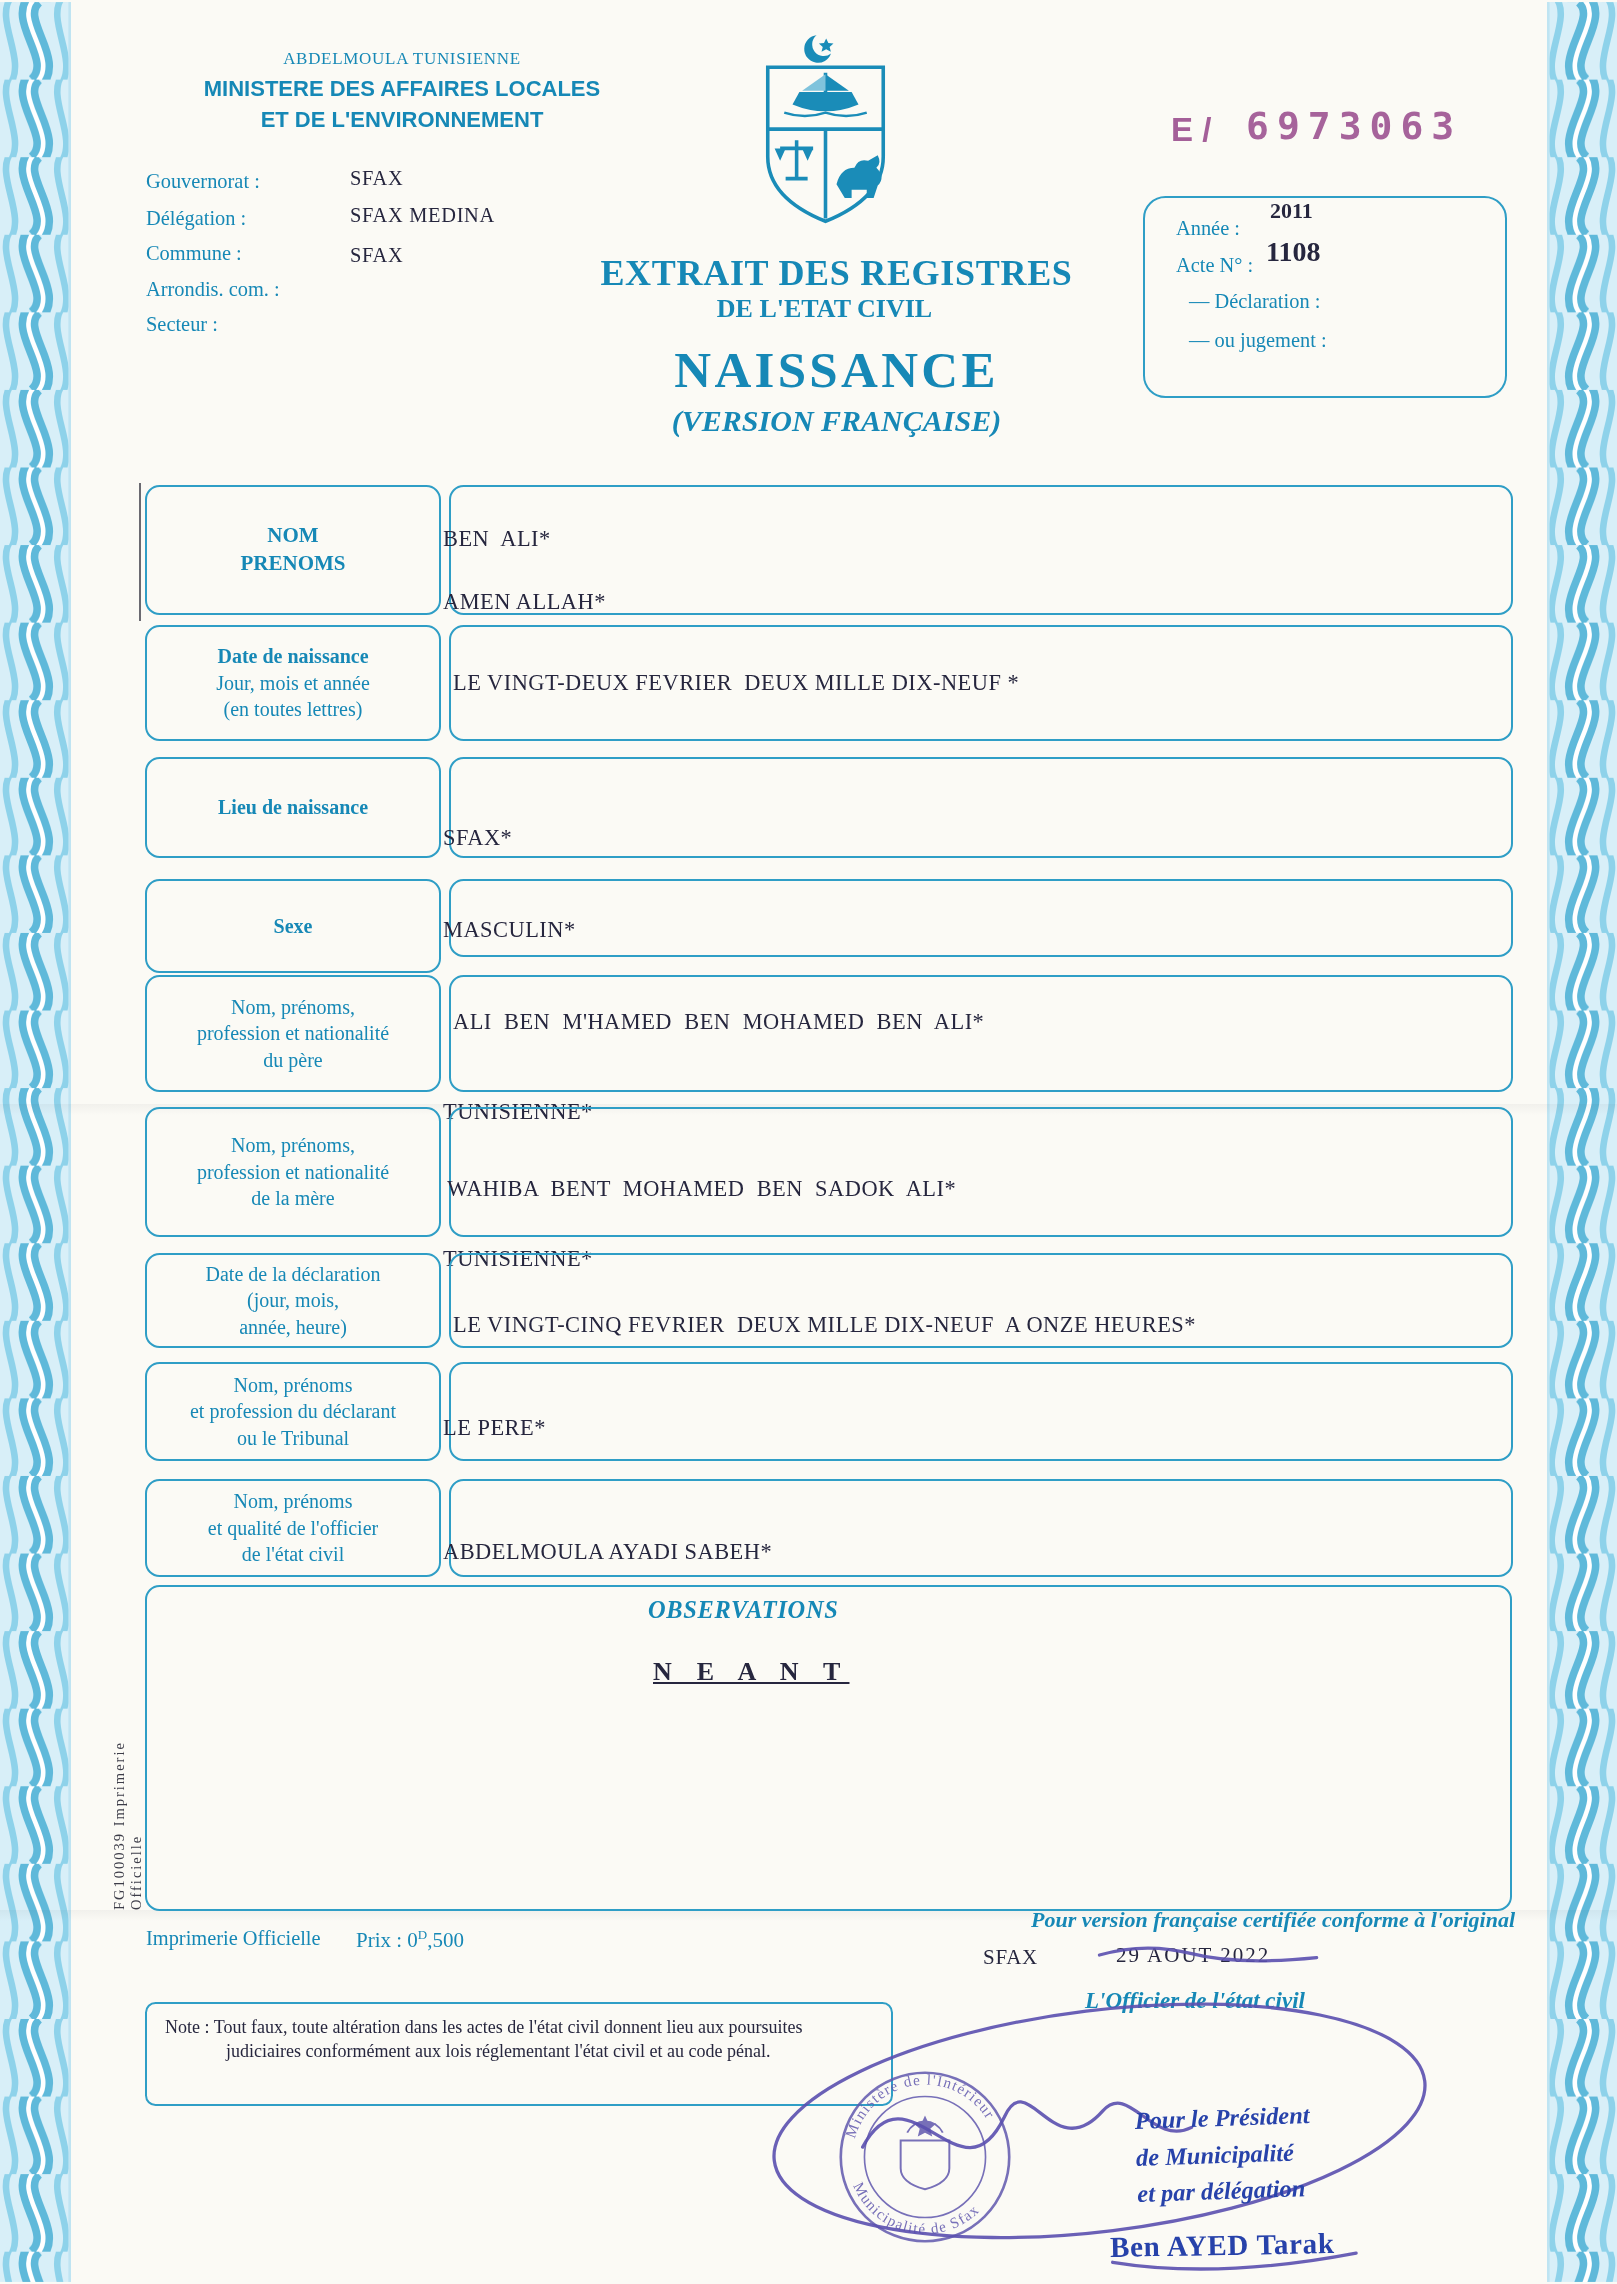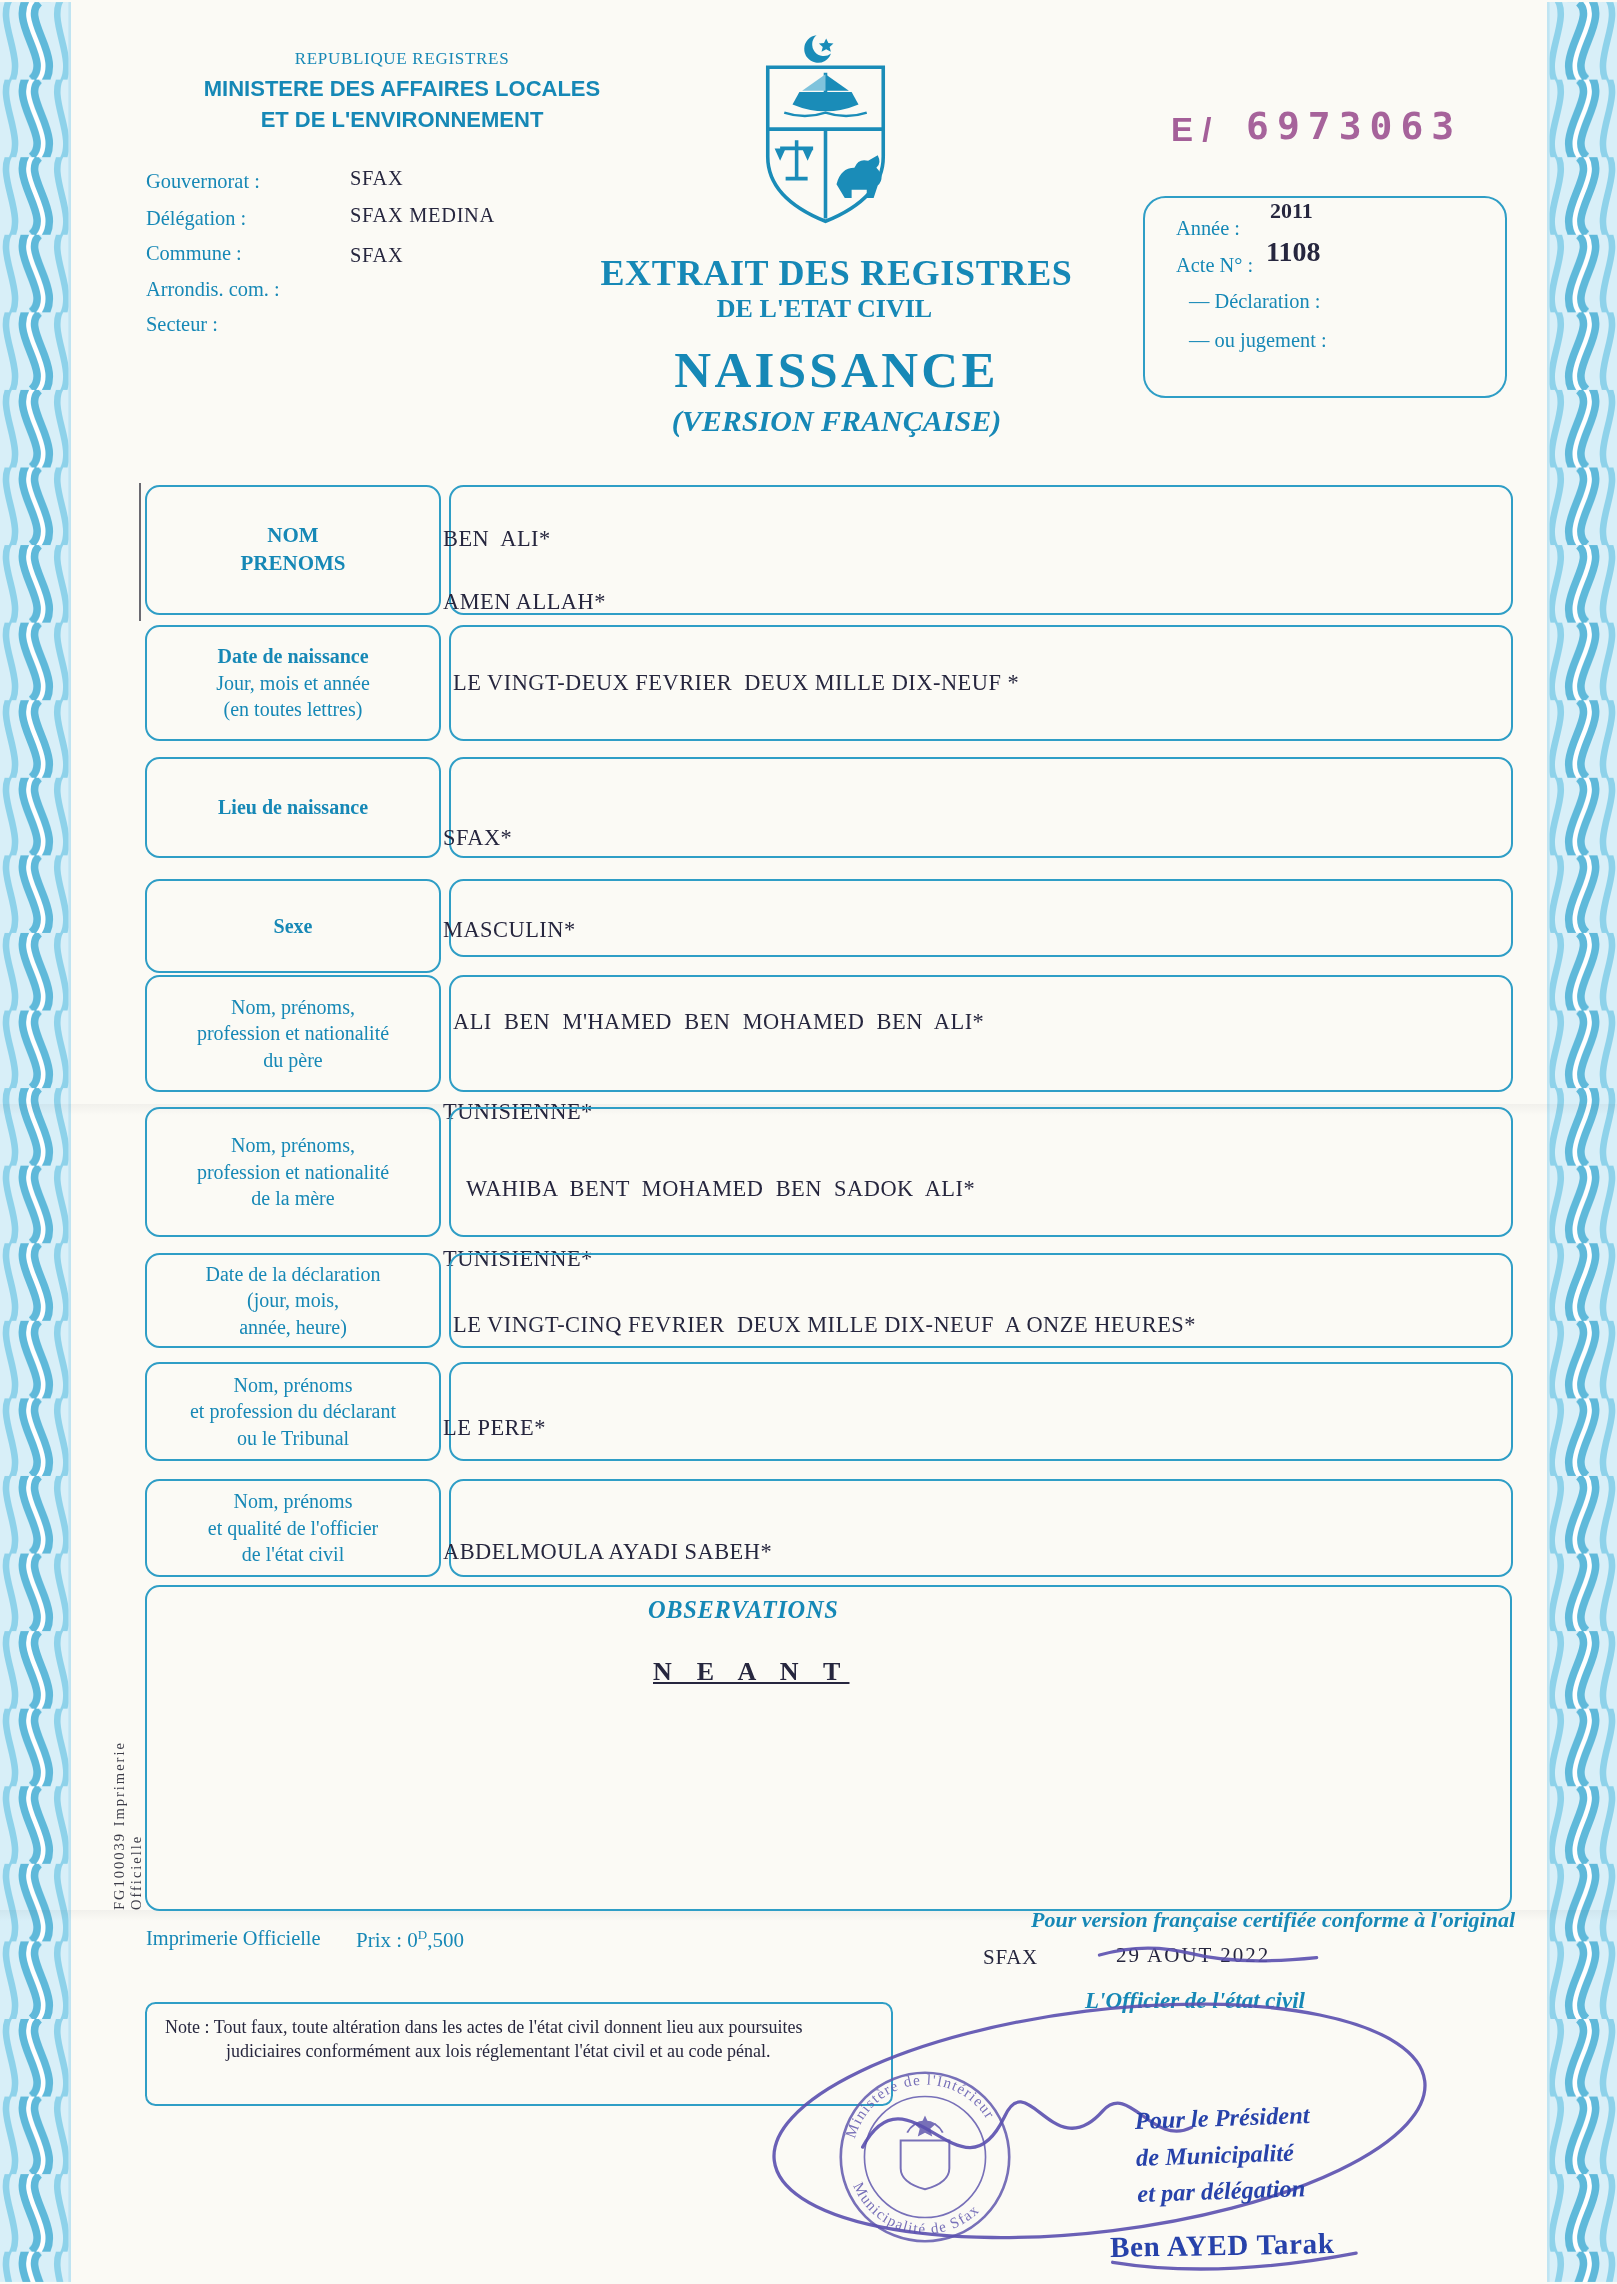--- a/index.html
+++ b/index.html
@@ -62,21 +62,21 @@
     <rect x="104" width="4" height="3468" fill="#bfe4f2"></rect>
   </svg>
   <svg class="abs" style="right:0;top:0;transform:scaleX(-1);" width="71" height="2284" viewBox="0 0 108 3468">
     <rect width="108" height="3468" fill="url(#wave)"></rect>
     <rect x="104" width="4" height="3468" fill="#bfe4f2"></rect>
   </svg>
 
   <div class="crease" style="top:1104px;"></div>
   <div class="crease" style="top:1910px;"></div>
 
-  <div class="abs teal ctr" style="left:112px;top:49px;width:580px;font-size:17px;letter-spacing:0.7px;">REPUBLIQUE REGISTRES</div>
+  <div class="abs teal ctr" style="left:112px;top:49px;width:580px;font-size:17px;letter-spacing:0.7px;">ABDELMOULA TUNISIENNE</div>
   <div class="abs teal ctr b sans" style="left:112px;top:76px;width:580px;font-size:22px;">MINISTERE DES AFFAIRES LOCALES</div>
   <div class="abs teal ctr b sans" style="left:112px;top:107px;width:580px;font-size:22px;">ET DE L'ENVIRONNEMENT</div>
 
   <div class="abs teal" style="left:146px;top:170px;font-size:20.4px;">Gouvernorat :</div>
   <div class="abs ink" style="left:350px;top:167px;font-size:20.4px;letter-spacing:0.7px;">SFAX</div>
   <div class="abs teal" style="left:146px;top:207px;font-size:20.4px;">Délégation :</div>
   <div class="abs ink" style="left:350px;top:204px;font-size:20.4px;letter-spacing:0.7px;">SFAX MEDINA</div>
   <div class="abs teal" style="left:146px;top:242px;font-size:20.4px;">Commune :</div>
   <div class="abs ink" style="left:350px;top:244px;font-size:20.4px;letter-spacing:0.7px;">SFAX</div>
   <div class="abs teal" style="left:146px;top:278px;font-size:20.4px;">Arrondis. com. :</div>
@@ -159,21 +159,21 @@
   <div class="box value-box" style="top:975px;height:117px;"></div>
   <div class="val" style="left:453px;top:1009px;">ALI  BEN  M'HAMED  BEN  MOHAMED  BEN  ALI*</div>
   <div class="val" style="left:443px;top:1099px;">TUNISIENNE*</div>
 
   <div class="box label-box" style="top:1107px;height:130px;">
     <div class="lbl">Nom, prénoms,</div>
     <div class="lbl">profession et nationalité</div>
     <div class="lbl">de la mère</div>
   </div>
   <div class="box value-box" style="top:1107px;height:130px;"></div>
-  <div class="val" style="left:466px;top:1176px;">WAHIBA  BENT  MOHAMED  BEN  SADOK  ALI*</div>
+  <div class="val" style="left:447px;top:1176px;">WAHIBA  BENT  MOHAMED  BEN  SADOK  ALI*</div>
   <div class="val" style="left:443px;top:1246px;">TUNISIENNE*</div>
 
   <div class="box label-box" style="top:1253px;height:95px;">
     <div class="lbl">Date de la déclaration</div>
     <div class="lbl">(jour, mois,</div>
     <div class="lbl">année, heure)</div>
   </div>
   <div class="box value-box" style="top:1253px;height:95px;"></div>
   <div class="val" style="left:453px;top:1312px;">LE VINGT-CINQ FEVRIER  DEUX MILLE DIX-NEUF  A ONZE HEURES*</div>
 

